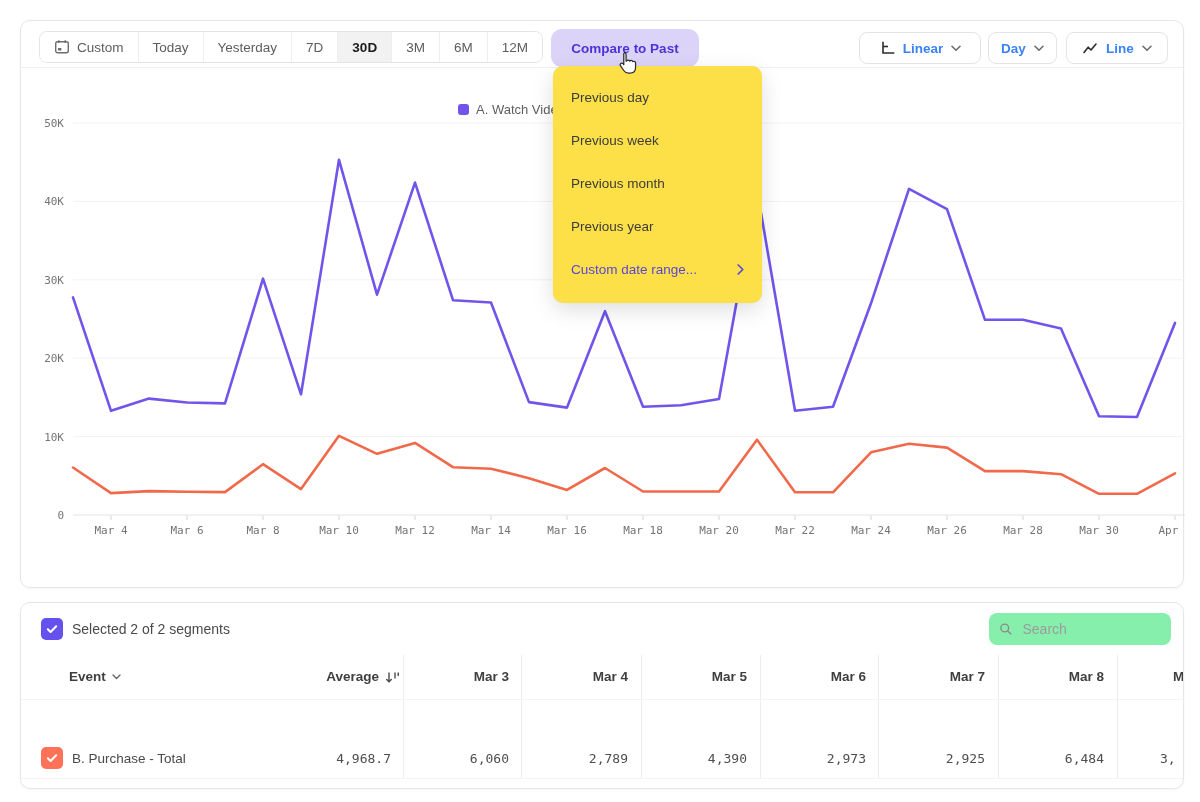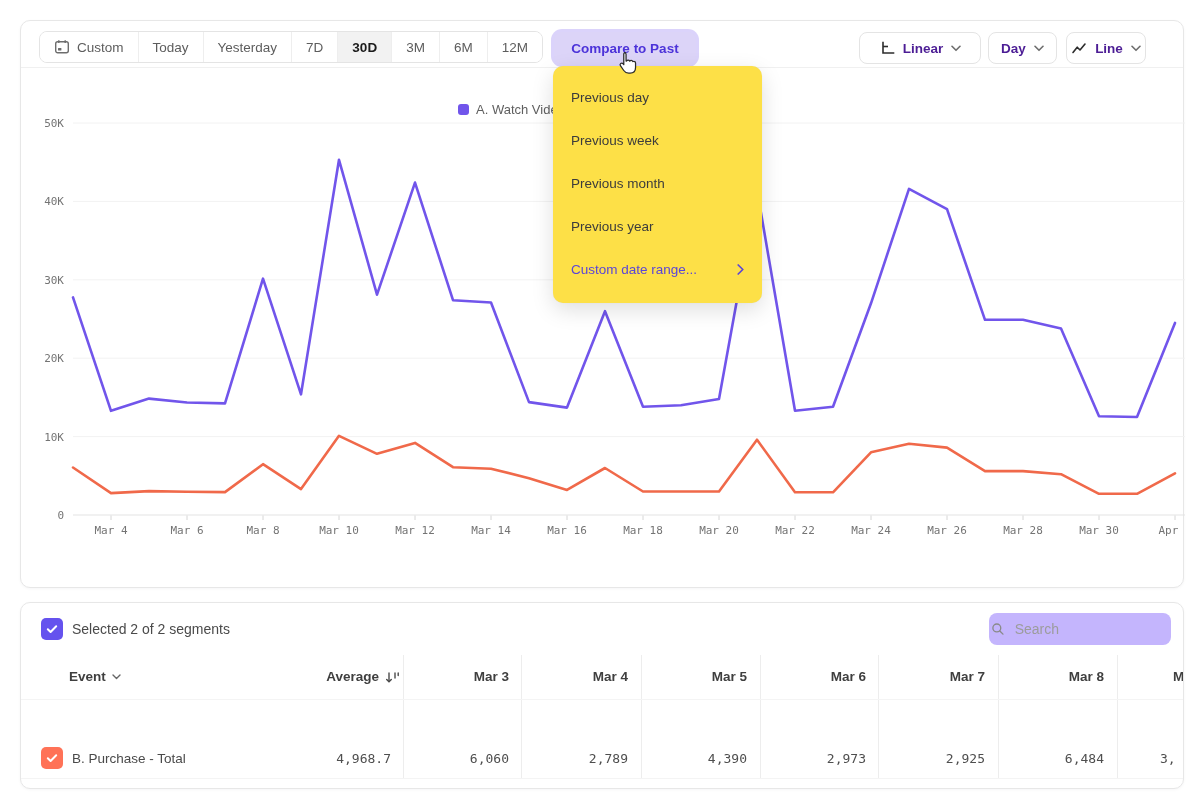--- a/index.html
+++ b/index.html
@@ -29,26 +29,26 @@
   .seg:last-child{border-right:none;}
   .seg.selected{background:#f2f2f2;color:#1b1b1b;font-weight:bold;}
   .compare-btn{
     position:absolute;left:533px;top:11px;width:142px;height:32px;border:none;border-radius:8px;
     background:#dcd4f8;color:#4c33d9;font-weight:bold;font-size:13.5px;font-family:inherit;
     box-shadow:0 0 0 3px rgba(124,98,240,.28);cursor:pointer;
   }
   .ctrl{
     position:absolute;top:11px;height:32px;display:flex;align-items:center;justify-content:center;gap:8px;
     border:1px solid #e4e4e4;border-radius:8px;background:#fff;font-size:13.5px;font-weight:bold;
-    color:#4c1d95;box-sizing:border-box;cursor:pointer;font-family:inherit;
+    color:#3b82f6;box-sizing:border-box;cursor:pointer;font-family:inherit;
   }
   .ctrl svg{flex:none;}
   #scale-btn{left:838px;width:122px;}
   #interval-btn{left:967px;width:69px;}
-  #charttype-btn{left:1045px;width:80px;}
+  #charttype-btn{left:1045px;width:102px;}
 
   
   .legend{position:absolute;left:437px;top:81px;display:flex;gap:24px;align-items:center;}
   .legend-entry{display:flex;align-items:center;gap:7px;font-size:13px;color:#5f5f5f;cursor:pointer;}
   .swatch{width:11px;height:11px;border-radius:3px;flex:none;}
 
   .chart-svg{position:absolute;left:0;top:46px;}
 
   
   .menu{
@@ -60,22 +60,22 @@
   .menu-item.custom{color:#5a45d9;justify-content:space-between;}
   .cursor{position:absolute;left:616px;top:51px;z-index:9;pointer-events:none;}
 
   
   .checkbox{
     position:absolute;width:22px;height:22px;border-radius:5px;display:flex;align-items:center;
     justify-content:center;cursor:pointer;
   }
   .summary-label{position:absolute;left:51px;top:18px;font-size:14px;color:#4a4a4a;}
   .search{
-    position:absolute;left:968px;top:10px;width:182px;height:32px;background:#c4b5fd;border-radius:8px;
-    display:flex;align-items:center;gap:8px;padding:0 2px;box-sizing:border-box;
+    position:absolute;left:968px;top:10px;width:182px;height:32px;background:#86efac;border-radius:8px;
+    display:flex;align-items:center;gap:8px;padding:0 10px;box-sizing:border-box;
   }
   .search input{
     border:none;background:transparent;outline:none;font-size:14px;color:#333;width:100%;
     font-family:inherit;
   }
   .search input::placeholder{color:#9c9c9c;}
 
   .table{position:absolute;left:0;top:52px;width:1164px;height:123px;}
   .col-sep{position:absolute;top:0;height:123px;width:1px;background:#ededed;}
   .trow{position:absolute;left:0;right:0;}

